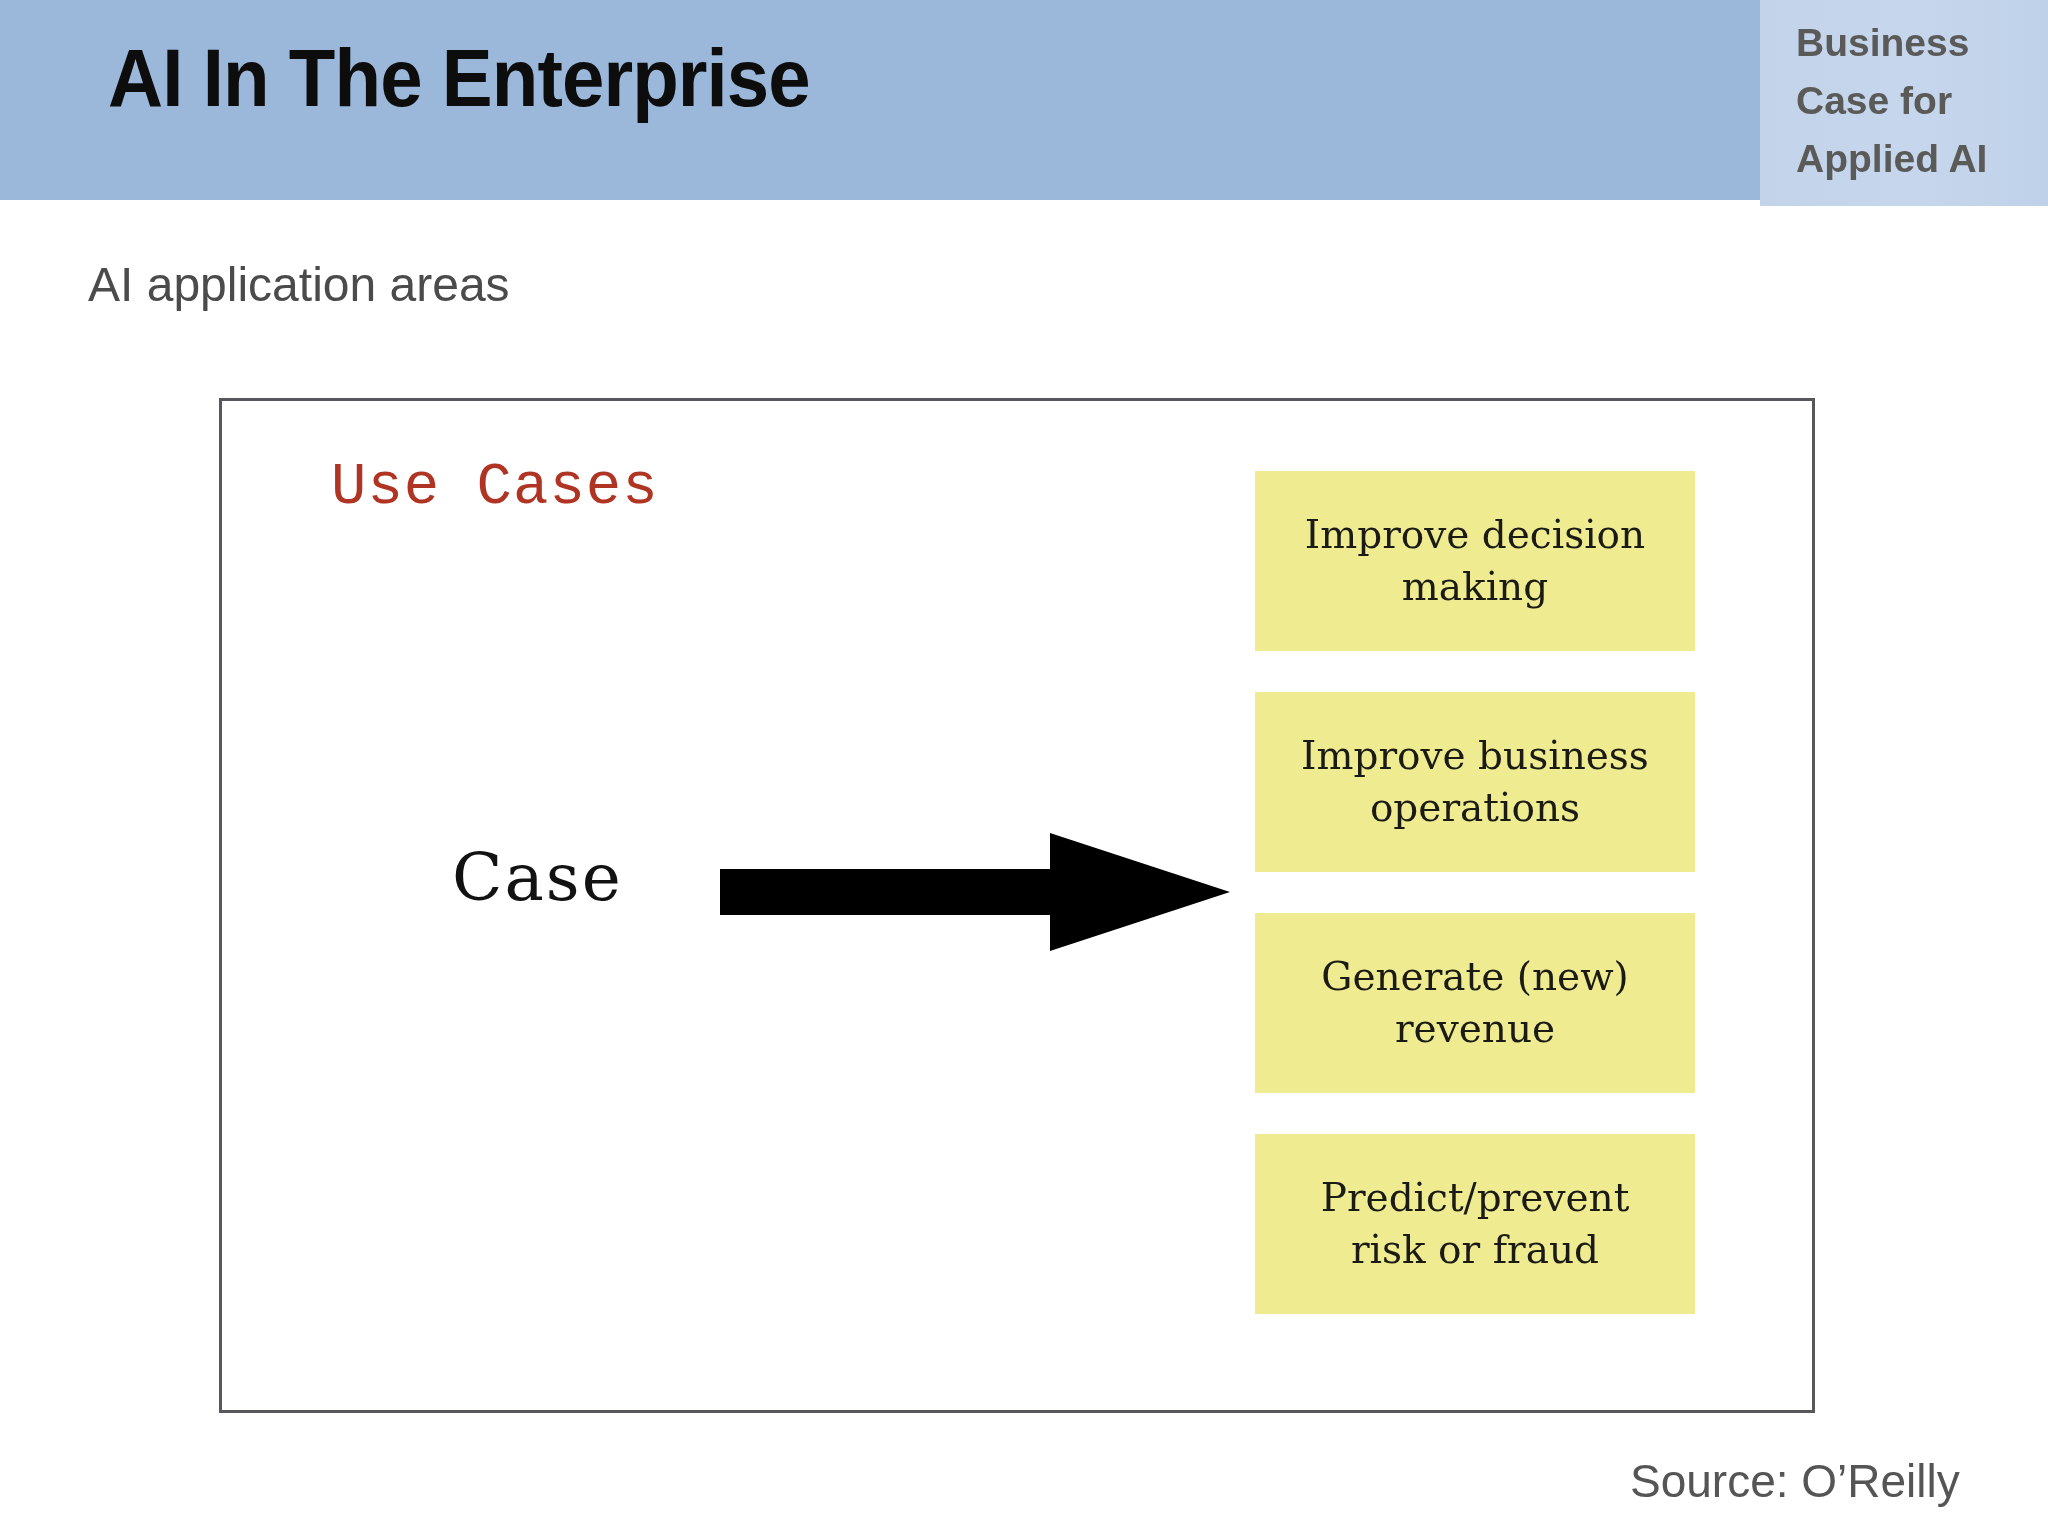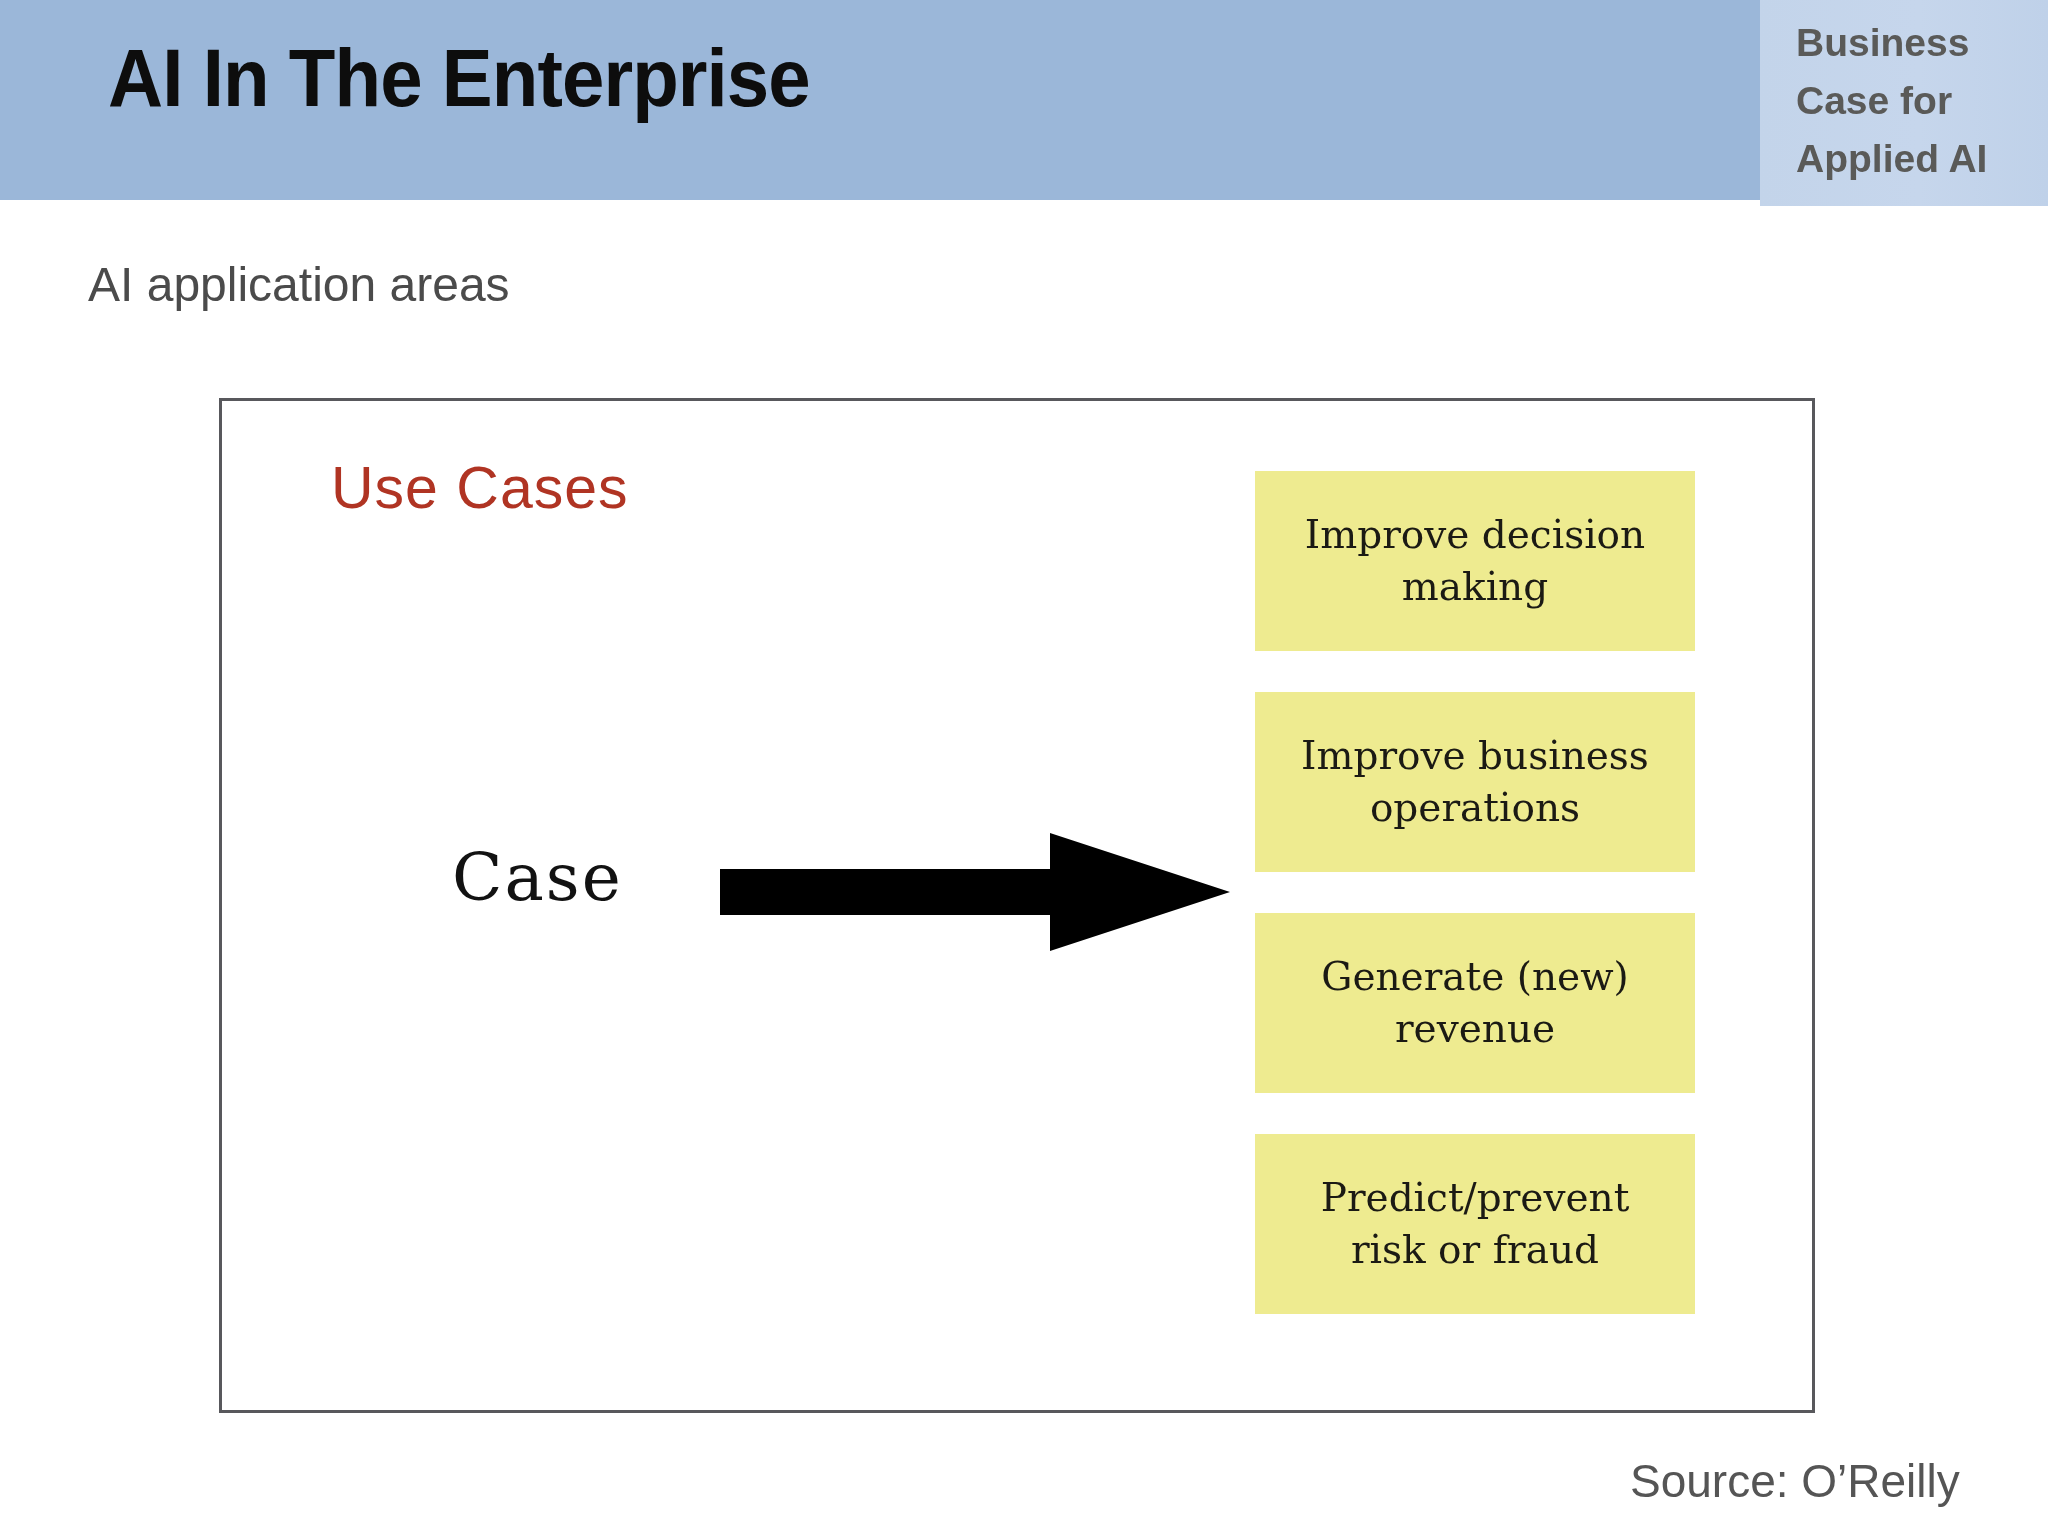--- a/index.html
+++ b/index.html
@@ -87,21 +87,21 @@
     height: 1015px;
     box-sizing: border-box;
     border: 3px solid #58585c;
     background: #ffffff;
   }
 
   #use-cases-label {
     position: absolute;
     left: 109px;
     top: 55px;
-    font-family: Liberation Sans, sans-serif;
+    font-family: Liberation Mono, monospace;
     font-size: 59px;
     line-height: 64px;
     font-weight: normal;
     color: #b03423;
     letter-spacing: 1px;
     white-space: nowrap;
   }
 
   #data-label {
     position: absolute;

